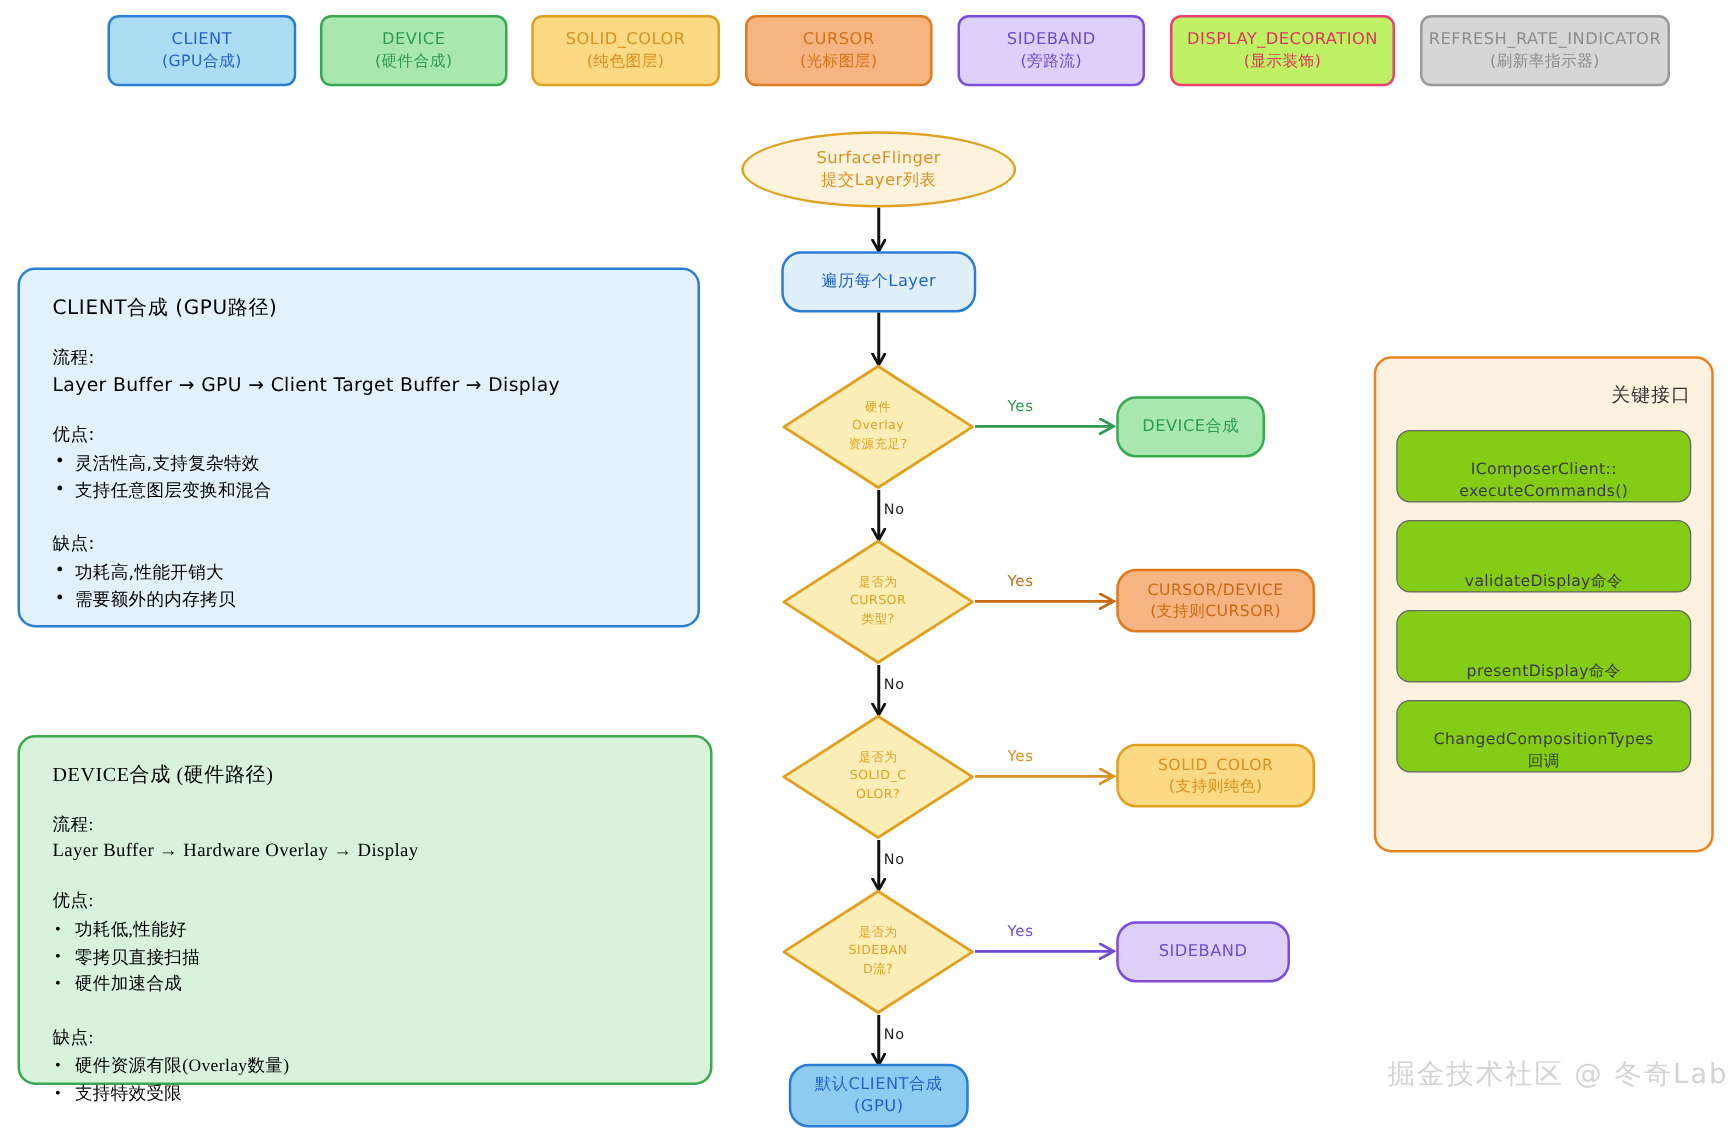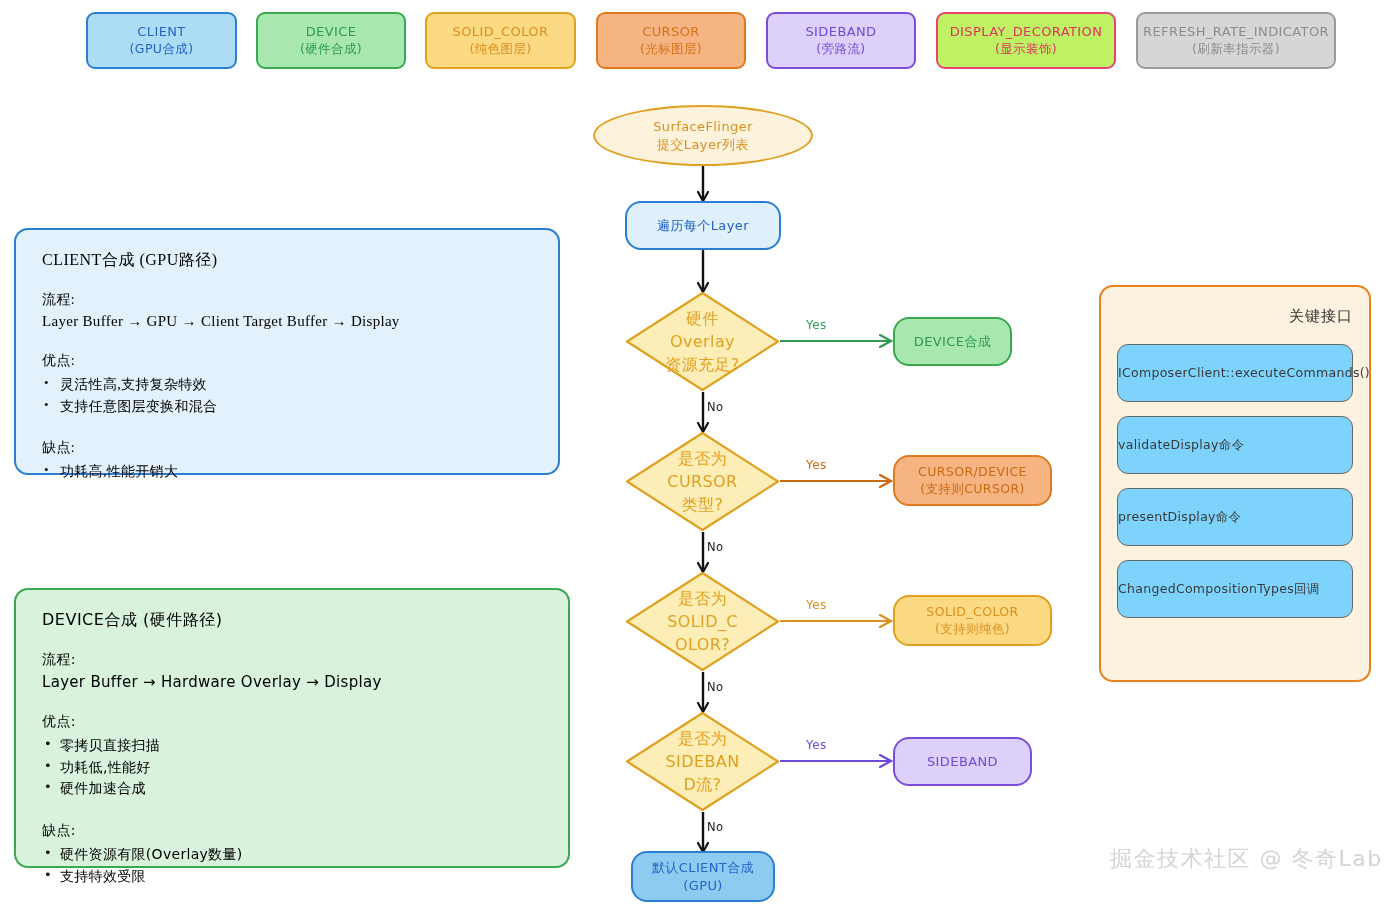--- a/index.html
+++ b/index.html
@@ -104,27 +104,28 @@
   #interfaces-title {
     text-align: right;
     font-size: 15px;
     color: #333;
     margin: 6px 0 18px 0;
     letter-spacing: 1px;
     font-weight: 500;
   }
   .iface-item {
     border: 1.6px solid #666;
-    background: #7dd3fc;
+    background: #84cc16;
     border-radius: 11px;
     height: 56px;
     margin-bottom: 14px;
     display: flex;
+    flex-direction: column;
     align-items: center;
-    justify-content: flex-start;
+    justify-content: flex-end;
     font-size: 12.5px;
     color: #3a3a3a;
     line-height: 1.4;
     letter-spacing: 0.3px;
   }
   .iface-item:last-child { margin-bottom: 0; }
 
   
   .node {
     position: absolute;
@@ -159,21 +160,21 @@
   .diamond-label {
     position: absolute;
     left: 0; top: 0;
     width: 100%;
     height: 100%;
     display: flex;
     flex-direction: column;
     align-items: center;
     justify-content: center;
     text-align: center;
-    font-size: 16px;
+    font-size: 10px;
     color: #e0a020;
     line-height: 1.45;
     letter-spacing: 0.4px;
   }
 
   .edge-label {
     position: absolute;
     font-size: 12px;
     letter-spacing: 0.5px;
   }
@@ -258,43 +259,44 @@
     <div class="legend-box" style="left: 936px; width: 180px; background: #bef264; border-color: rgb(232, 67, 110); color: rgb(224, 50, 95);">
       <span class="l1">DISPLAY_DECORATION</span>
       <span class="l2">(显示装饰)</span>
     </div>
     <div class="legend-box" style="left: 1136px; width: 200px; background: rgb(214, 214, 214); border-color: rgb(154, 154, 154); color: rgb(140, 140, 140);">
       <span class="l1">REFRESH_RATE_INDICATOR</span>
       <span class="l2">(刷新率指示器)</span>
     </div>
   </div>
 
-<div class="info-panel" id="client-panel" style="left:14px; top:228px; width:546px; height:247px; background:#e2f1fb; border-color:#2a7fd4;font-family:Liberation Serif, serif;">
+<div class="info-panel" id="client-panel" style="left:14px; top:214px; width:546px; height:288px; background:#e2f1fb; border-color:#2a7fd4;">
   <div class="info-title">CLIENT合成 (GPU路径)</div>
   <div class="info-sec-label">流程:</div>
   <div class="info-flow">Layer Buffer → GPU → Client Target Buffer → Display</div>
   <div class="info-sec-label">优点:</div>
   <ul class="info-list" id="client-pros">
       <li>灵活性高,支持复杂特效</li>
       <li>支持任意图层变换和混合</li>
     </ul>
   <div class="info-sec-label">缺点:</div>
   <ul class="info-list last" id="client-cons">
       <li>功耗高,性能开销大</li>
+      <li>需要额外的内存拷贝</li>
     </ul>
 </div>
 
-<div class="info-panel" id="device-panel" style="left:14px; top:588px; width:556px; height:280px; background:#d8f2dc; border-color:#3aa84f;">
+<div class="info-panel" id="device-panel" style="left:14px; top:588px; width:556px; height:280px; background:#d8f2dc; border-color:#3aa84f;font-family:Liberation Serif, serif;">
   <div class="info-title">DEVICE合成 (硬件路径)</div>
   <div class="info-sec-label">流程:</div>
   <div class="info-flow">Layer Buffer → Hardware Overlay → Display</div>
   <div class="info-sec-label">优点:</div>
   <ul class="info-list" id="device-pros">
+      <li>功耗低,性能好</li>
       <li>零拷贝直接扫描</li>
-      <li>功耗低,性能好</li>
       <li>硬件加速合成</li>
     </ul>
   <div class="info-sec-label">缺点:</div>
   <ul class="info-list last" id="device-cons">
       <li>硬件资源有限(Overlay数量)</li>
       <li>支持特效受限</li>
     </ul>
 </div>
 
 <div id="interfaces-panel">

